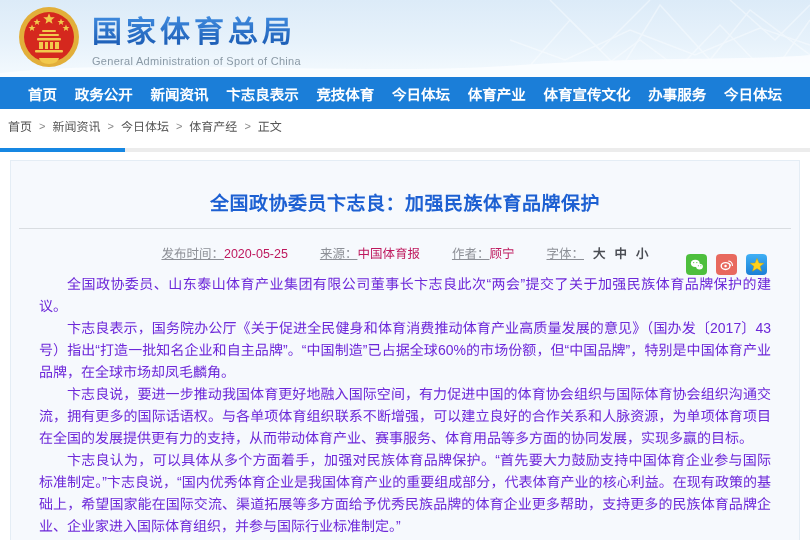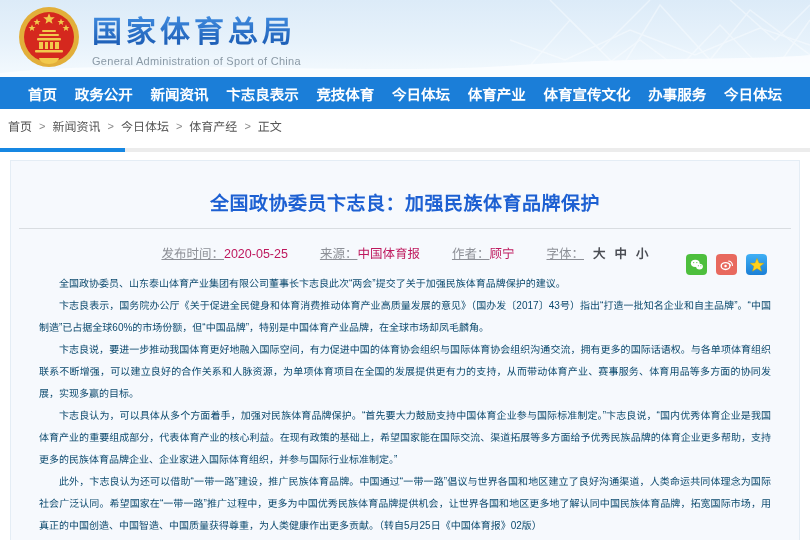--- a/index.html
+++ b/index.html
@@ -50,21 +50,21 @@
   .font-opt { color:#4a4d54; font-weight:bold; margin-left:9px; cursor:pointer; }
 
   .share { position:absolute; top:93px; right:32px; display:flex; gap:9px; }
   .share-btn { width:21px; height:21px; border-radius:4px; display:flex; align-items:center;
     justify-content:center; cursor:pointer; }
   .share-wechat { background:#4dbf3d; }
   .share-weibo { background:#e8695e; }
   .share-qzone { background:linear-gradient(180deg,#3fb0f5,#1a7fd6); }
 
   .content { padding:11px 28px 0; }
-  .content p { font-size:10px; line-height:22px; color:#0c4a6e; text-indent:2em;
+  .content p { font-size:14px; line-height:22px; color:#6d28d9; text-indent:2em;
     text-align:justify; }
 </style>
 </head>
 <body>
 
 <div class="header">
   <svg class="header-pattern" viewBox="0 0 300 77" preserveAspectRatio="none">
     <g stroke="#ffffff" stroke-width="1.5" fill="none" opacity="0.7">
       <path d="M10,77 L60,20 L110,70 L150,5 L200,60 L240,10 L300,55"></path>
       <path d="M40,0 L90,50 L140,0 M160,77 L210,25 L260,77 L300,20"></path>

